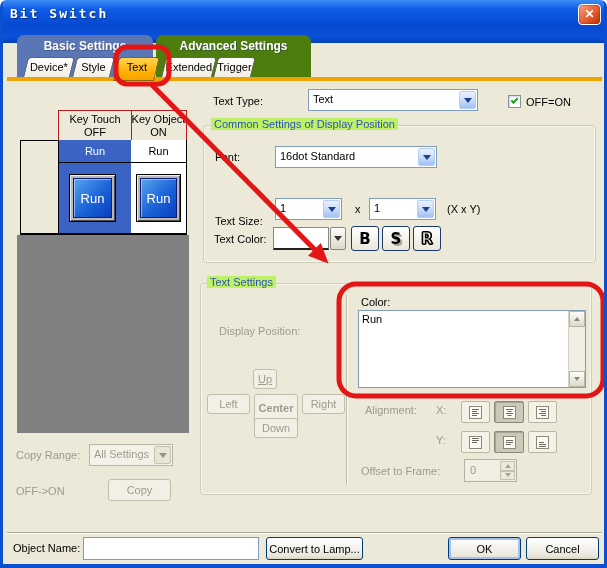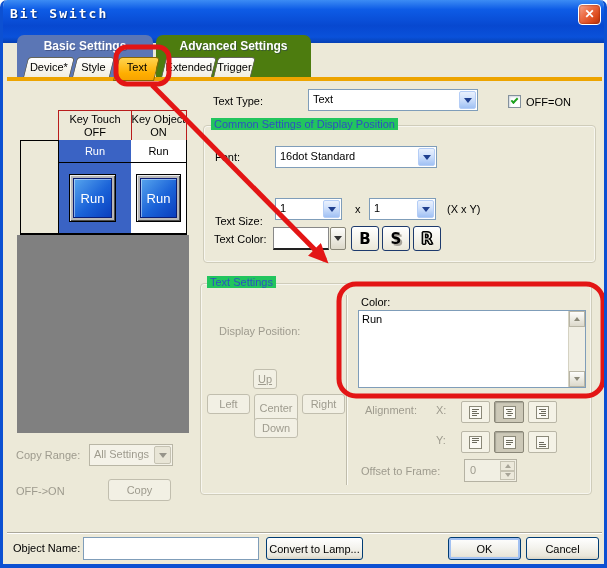--- a/index.html
+++ b/index.html
@@ -75,21 +75,21 @@
     position:absolute; right:1px; top:1px; bottom:1px; width:17px; border-radius:2px;
     background:linear-gradient(180deg,#eaf1fd,#cfe0fb 45%,#a0c1f4);
     border:1px solid #b4cdf6; display:flex; align-items:center; justify-content:center;
   }
   .chev { width:0; height:0; border-left:4px solid transparent; border-right:4px solid transparent; border-top:5px solid #1f3f8f; }
   .combo.disabled { background:#f4f2e8; border-color:#b9b6a6; }
   .combo.disabled .val { color:#9e9b8e; }
   .combo.disabled .arrowbox { background:#e8e5d6; border-color:#c5c2b2; }
   .combo.disabled .chev { border-top-color:#96948a; }
   .groupbox { position:absolute; border:1px solid #cfccba; border-radius:4px; box-shadow: inset 0 0 0 1px rgba(255,255,255,.6); }
-  .grouplabel { position:absolute; background:#22c55e; padding:0 3px; color:#2e51c0; z-index:1; }
+  .grouplabel { position:absolute; background:#bef264; padding:0 3px; color:#2e51c0; z-index:1; }
   .cbox { position:absolute; width:13px; height:13px; background:#fff; border:1px solid #84919c; box-shadow: inset 1px 1px 2px #cfd6dd; }
   .cbox .check { position:absolute; left:2px; top:2px; width:7px; height:4px; border-left:2px solid #1da11d; border-bottom:2px solid #1da11d; transform:rotate(-45deg); }
   .xpbtn {
     position:absolute; border:1px solid #003c74; border-radius:3px;
     background:linear-gradient(180deg,#ffffff,#f4f3ee 45%,#e9e6da 85%,#d8d4c6);
     display:flex; align-items:center; justify-content:center; font-size:11px;
   }
   .xpbtn.focus { box-shadow: inset 0 0 0 2px #a2c1f2; }
   .disbtn {
     position:absolute; border:1px solid #c1beae; border-radius:3px; background:#f2f0e4;
@@ -243,21 +243,21 @@
   <div class="groupbox" style="left:197px;top:283px;width:392px;height:212px;"></div>
   <div class="divider" style="left:343px;top:295px;height:190px;"></div>
 
   <div class="dlbl" style="left:216px;top:325px;">Display Position:</div>
   <div class="disbtn" style="left:250px;top:369px;width:24px;height:20px;text-decoration:underline;">
       <span>Up</span>
     </div>
   <div class="disbtn" style="left:204px;top:394px;width:43px;height:20px;">
       <span>Left</span>
     </div>
-  <div class="disbtn" style="left:251px;top:394px;width:44px;height:28px;">
+  <div class="disbtn" style="left:251px;top:394px;width:44px;height:28px;font-weight:bold;">
       <span>Center</span>
     </div>
   <div class="disbtn" style="left:299px;top:394px;width:43px;height:20px;">
       <span>Right</span>
     </div>
   <div class="disbtn" style="left:251px;top:418px;width:44px;height:20px;">
       <span>Down</span>
     </div>
 
   <div class="lbl" style="left:358px;top:296px;">Color:</div>

